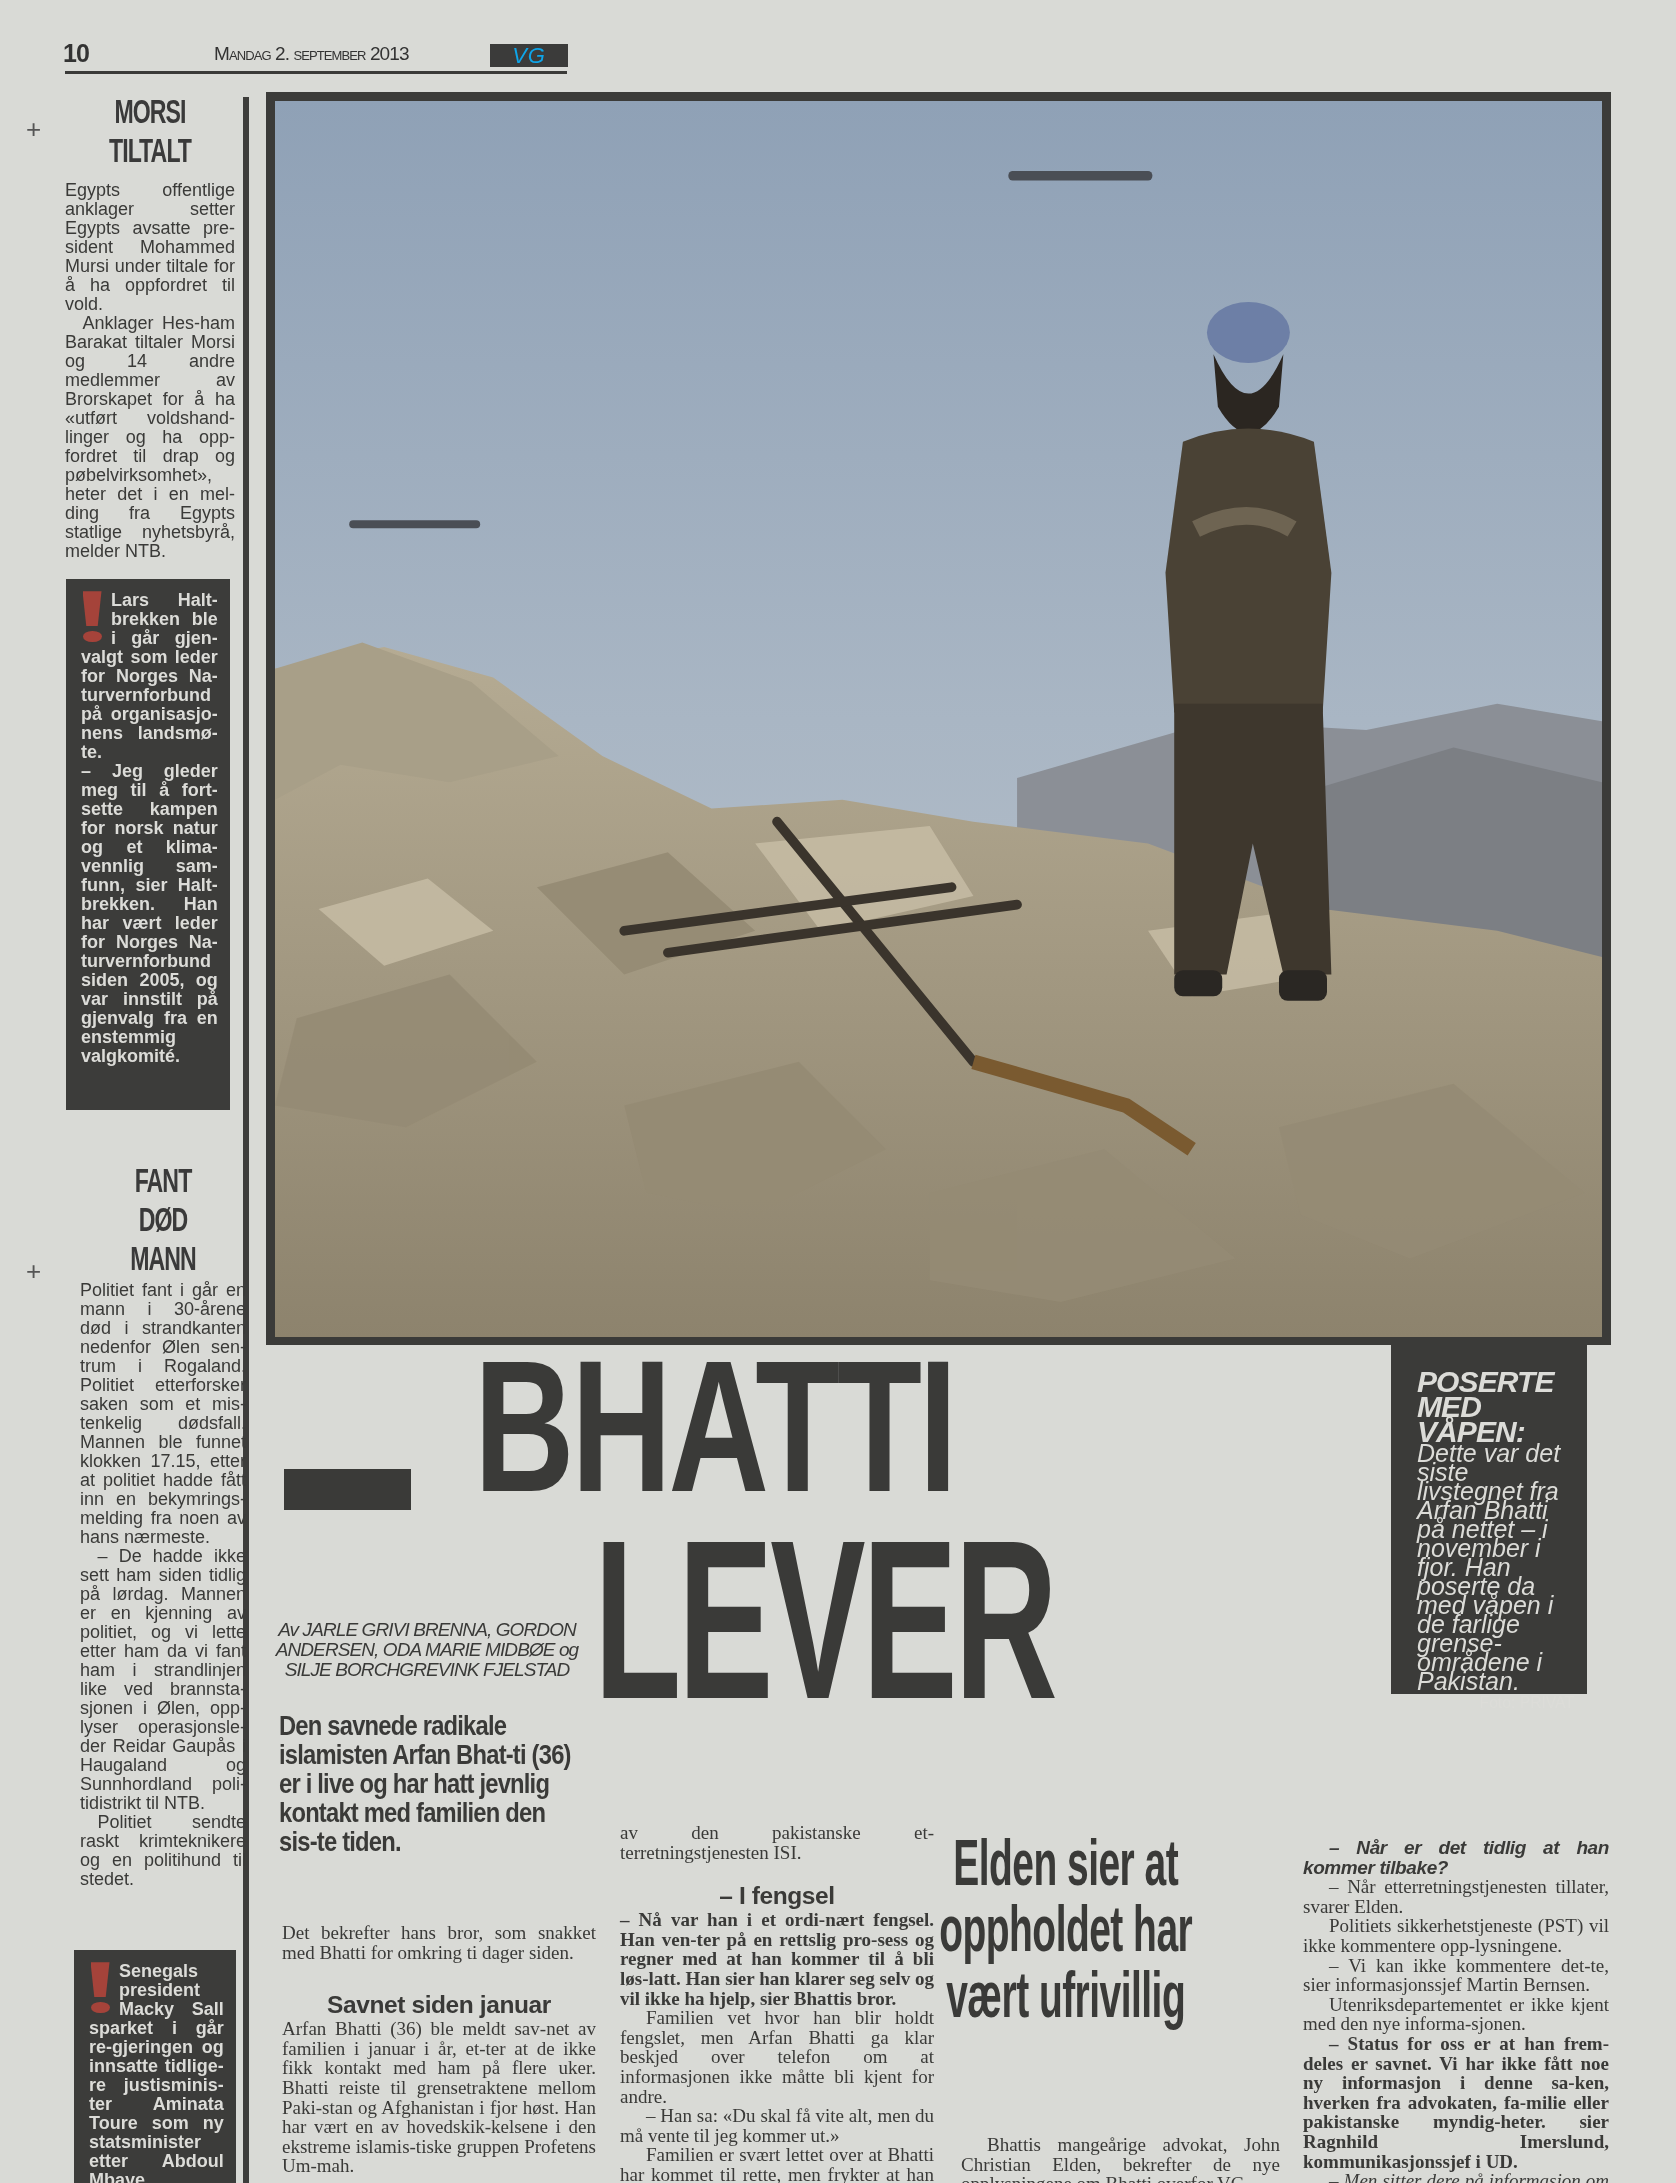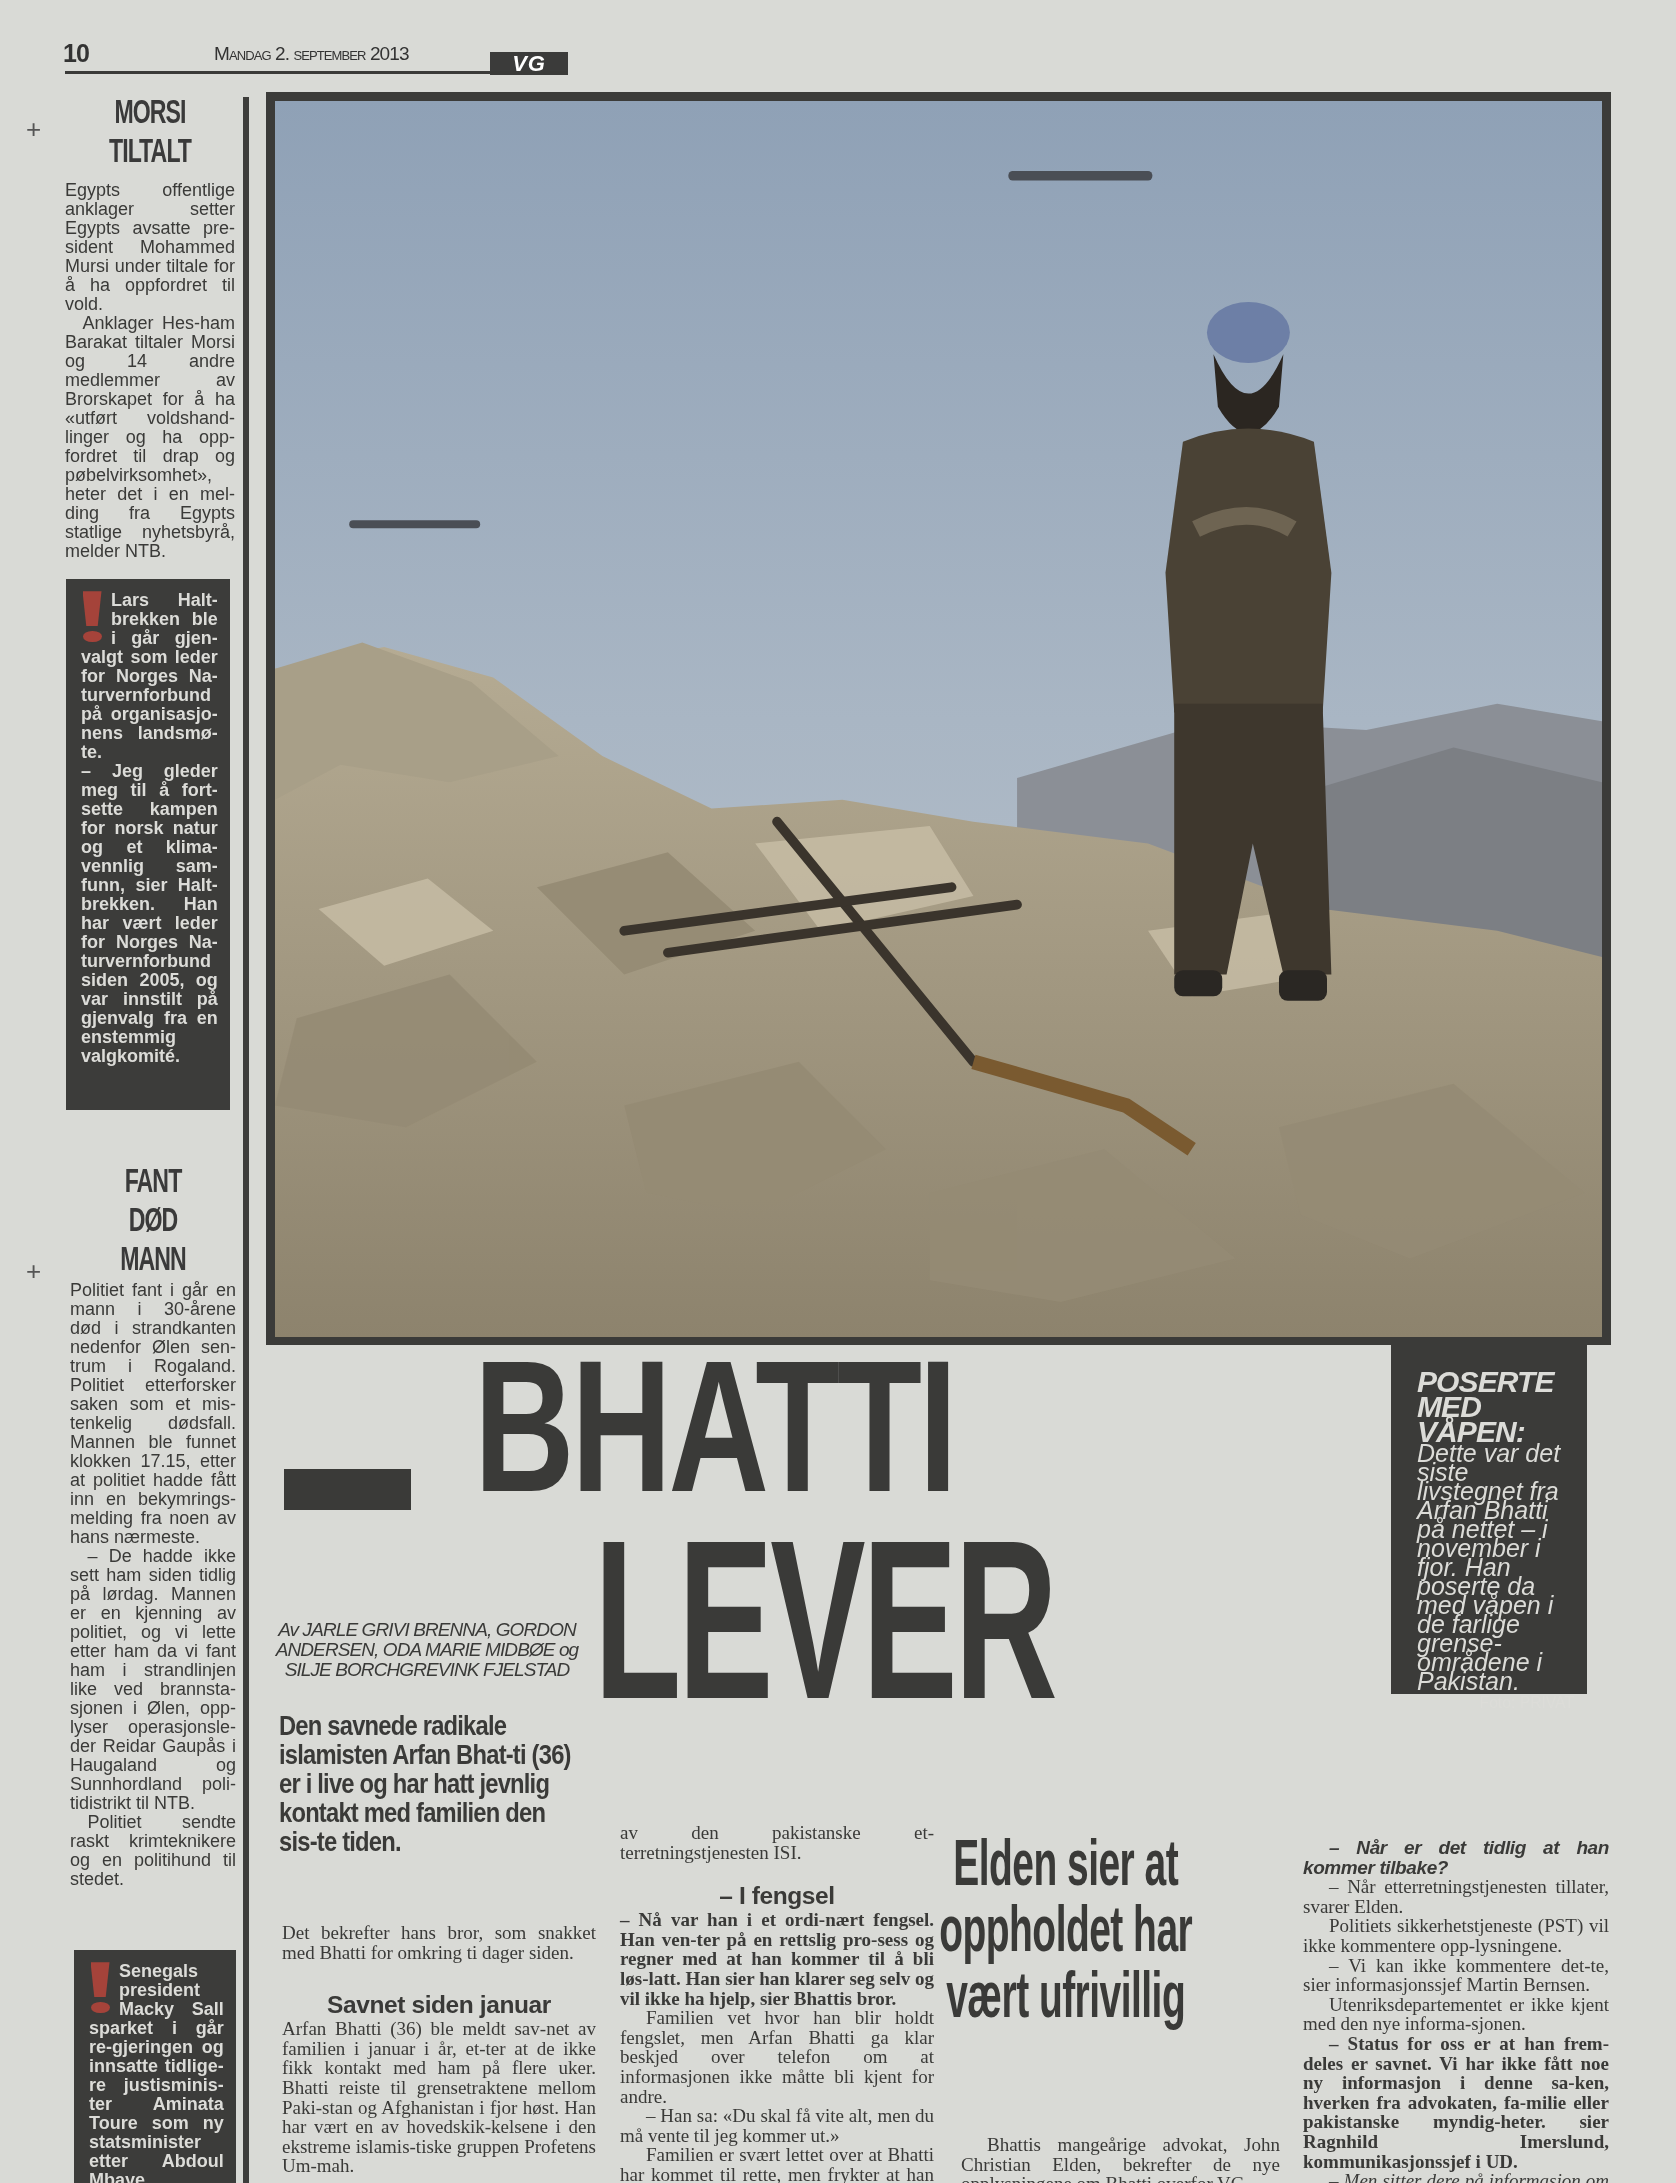--- a/index.html
+++ b/index.html
@@ -6,21 +6,21 @@
   body {
     width:1677px; height:2432px; position:relative; overflow:hidden;
     background:#d9dad6;
     font-family:"Liberation Sans", sans-serif;
     color:#3a3a38;
   }
   .abs { position:absolute; }
   
   .pagenum { left:63px; top:39px; font-size:25px; font-weight:bold; letter-spacing:-0.9px; color:#333; }
   .dateline { left:214px; top:43px; font-size:19px; letter-spacing:-0.9px; color:#333; font-variant:small-caps; }
-  .vg-logo { left:490px; top:52px; width:78px; height:23px; background:#3b3b3a; color:#ffffff; font-weight:bold; font-size:22px; line-height:23px; text-align:center; letter-spacing:0.9px; font-style:italic; }
+  .vg-logo { left:490px; top:44px; width:78px; height:23px; background:#3b3b3a; color:#0ea5e9; font-weight:normal; font-size:22px; line-height:23px; text-align:center; letter-spacing:0.9px; font-style:italic; }
   .header-rule { left:65px; top:71px; width:502px; height:2.6px; background:#3a3a38; }
   .crop-mark { font-size:26px; color:#555; line-height:1; }
   
   .sidebar-rule { left:243px; top:97px; width:6.1px; height:2271px; background:#3d3d3b; }
   .side-title { font-family:"Liberation Sans", sans-serif; font-weight:bold; font-size:33px; line-height:39px; text-align:center; color:#3a3a3a; letter-spacing:-1.3px; transform:scaleX(0.7); transform-origin:center top; }
   .side-text { font-size:18px; line-height:19px; text-align:justify; color:#3a3a38; hyphens:manual; }
   .side-text p { margin:0; }
   .side-text p.indent { text-indent:17.5px; }
   .notice-box { background:#3c3c3a; color:#dcdcd8; padding:12.2px 12.2px 8.7px 15px; box-sizing:border-box; }
   .notice-box .side-text { color:#dcdcd8; font-weight:bold; }
@@ -79,21 +79,21 @@
   <div class="excl">
       <div class="bar"></div>
       <div class="dot"></div>
     </div>
   <div class="side-text">
     <p>Lars Halt-brekken ble i går gjen-valgt som leder for Norges Na-turvernforbund på organisasjo-nens landsmø-te.</p>
     <p>– Jeg gleder meg til å fort-sette kampen for norsk natur og et klima-vennlig sam-funn, sier Halt-brekken. Han har vært leder for Norges Na-turvernforbund siden 2005, og var innstilt på gjenvalg fra en enstemmig valgkomité.</p>
   </div>
 </div>
 
-<div class="abs" style="left:70px;top:1161px;width:166px;">
+<div class="abs" style="left:80px;top:1161px;width:166px;">
   <div class="side-title">
     <div>FANT</div>
     <div>DØD</div>
     <div>MANN</div>
   </div>
   <div class="side-text" style="margin-top:2.6px;">
     <p>Politiet fant i går en mann i 30-årene død i strandkanten nedenfor Ølen sen-trum i Rogaland. Politiet etterforsker saken som et mis-tenkelig dødsfall. Mannen ble funnet klokken 17.15, etter at politiet hadde fått inn en bekymrings-melding fra noen av hans nærmeste.</p>
     <p class="indent">– De hadde ikke sett ham siden tidlig på lørdag. Mannen er en kjenning av politiet, og vi lette etter ham da vi fant ham i strandlinjen like ved brannsta-sjonen i Ølen, opp-lyser operasjonsle-der Reidar Gaupås i Haugaland og Sunnhordland poli-tidistrikt til NTB.</p>
     <p class="indent">Politiet sendte raskt krimteknikere og en politihund til stedet.</p>
   </div>

